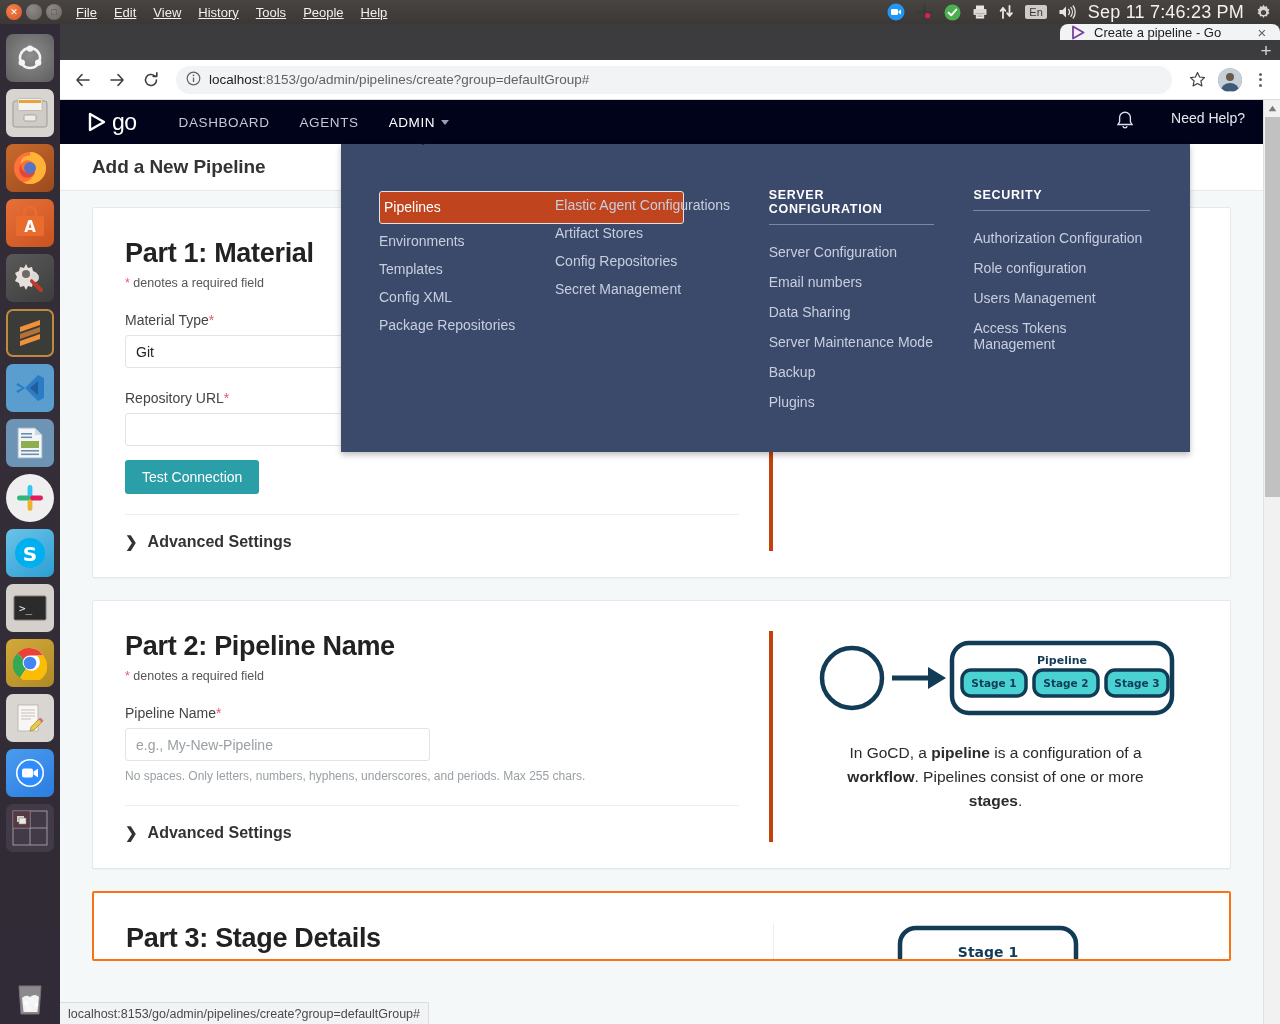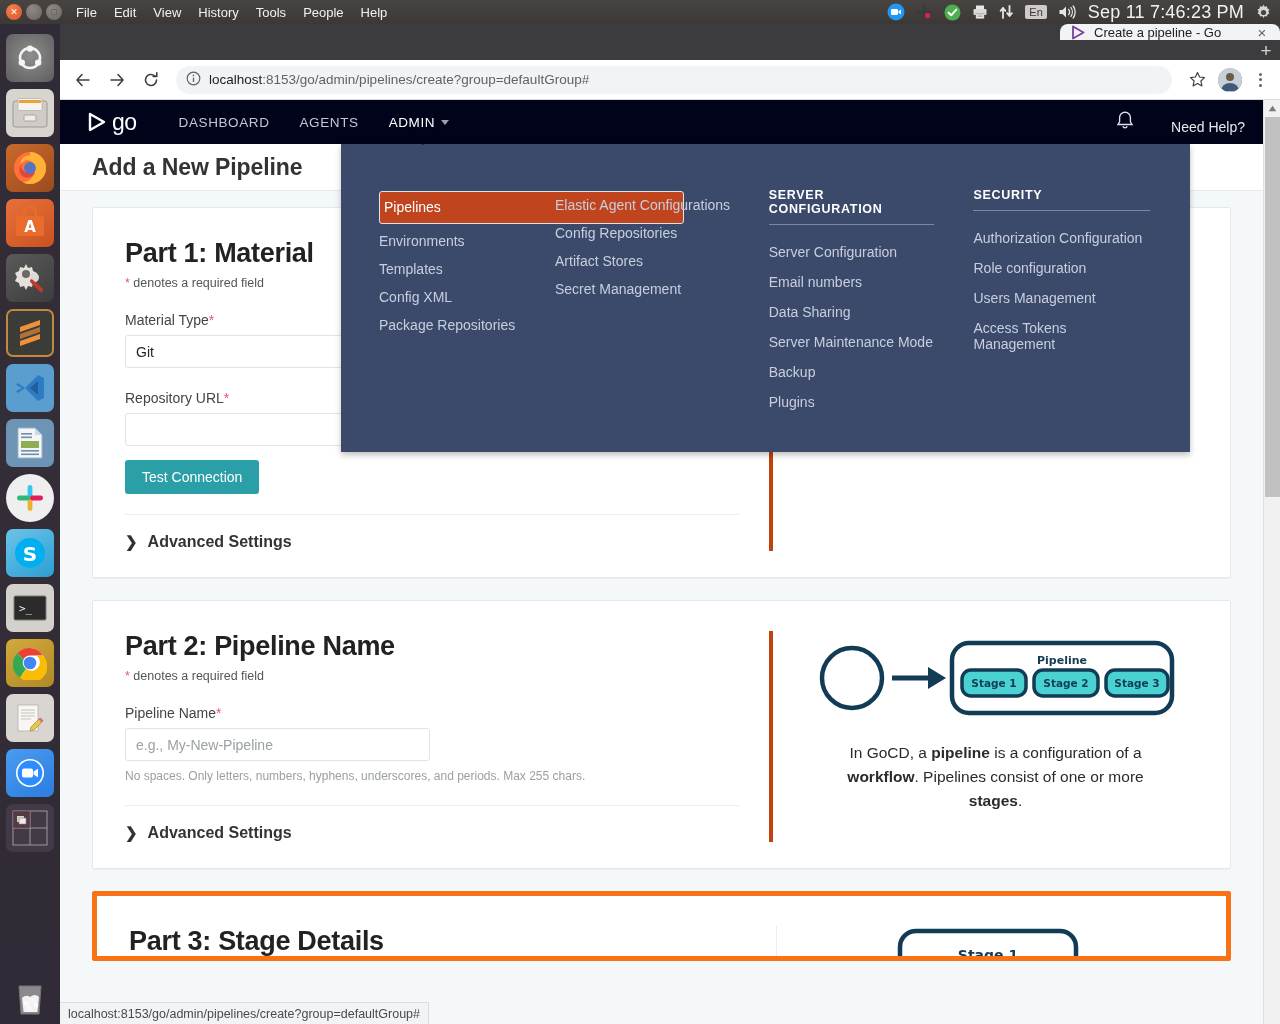--- a/index.html
+++ b/index.html
@@ -19,21 +19,21 @@
     color: #f2f1f0; font-size: 13px;
     z-index: 100;
   }
   .win-btns { display: flex; gap: 4px; padding: 0 8px 0 6px; align-items: center; }
   .wb { width: 16px; height: 16px; border-radius: 50%; display: flex; align-items: center;
         justify-content: center; font-size: 9px; color: #4a4340; }
   .wb.close { background: radial-gradient(circle at 35% 30%, #f5804a, #d4572a); color: #fff; }
   .wb.min { background: radial-gradient(circle at 35% 30%, #8e8986, #6b6562); }
   .wb.max { background: radial-gradient(circle at 35% 30%, #8e8986, #6b6562); }
   .menu-items { display: flex; gap: 17px; margin-left: 6px; }
-  .menu-items span { cursor: default; }
+  .menu-items span { cursor: default; text-decoration: underline; }
   .tray { margin-left: auto; display: flex; align-items: center; gap: 11px; padding-right: 8px; }
   .tray-ic { display: flex; align-items: center; justify-content: flex-end; }
   .clock { font-size: 18px; color: #f2f1f0; letter-spacing: 0.2px; }
 
   
   #launcher {
     position: absolute; top: 24px; left: 0; width: 60px; height: 1000px;
     background: linear-gradient(to bottom, #3b3540 0%, #443c45 40%, #3a3540 100%);
     z-index: 90;
     padding-top: 6px;
@@ -109,28 +109,28 @@
     height: 44px; background: #01031b; display: flex; align-items: center;
     padding: 0 18px 0 28px; color: #fff;
   }
   .go-logo { display: flex; align-items: center; gap: 2px; margin-right: 42px; }
   .gocd-nav { display: flex; align-items: center; gap: 30px; font-size: 13.5px;
               letter-spacing: 0.6px; color: #c3c6d4; }
   .gocd-nav .item { display:flex; align-items:center; gap:6px; }
   .gocd-nav .item.active { color: #ffffff; }
   .caret-dn { width:0;height:0;border-left:4.5px solid transparent;border-right:4.5px solid transparent;
               border-top:5px solid #9aa0b5; }
-  .hdr-right { margin-left: auto; display: flex; align-items: flex-end; gap: 36px; }
+  .hdr-right { margin-left: auto; display: flex; align-items: flex-start; gap: 36px; }
   .need-help { font-size: 14px; color: #e6e8ef; }
 
   #page-title-bar {
     height: 47px; background: #fff; display: flex; align-items: center;
     padding-left: 32px; border-bottom: 1px solid #e6eaec;
   }
-  #page-title-bar h1 { font-size: 23px; font-weight: 700; color: #333; letter-spacing: -0.1px; }
+  #page-title-bar h1 { font-size: 19px; font-weight: 700; color: #333; letter-spacing: -0.1px; }
 
   #scroll-area { background: #f4f8f9; padding: 16px 0 0 0; height: 833px; }
 
   .card {
     background: #fff; border: 1px solid #e3eaed; border-radius: 2px;
     margin: 0 32px 22px 32px; padding: 30px 32px 26px 32px;
     display: flex; gap: 20px;
     box-shadow: 0 1px 1px rgba(0,0,0,0.03);
   }
   .card-left { flex: 0 0 648px; border-right: 4px solid #c2410c; padding-right: 30px; }
@@ -209,21 +209,21 @@
   
   #status-bubble {
     position: absolute; left: 0; bottom: 0; height: 22px;
     background: #f1f3f4; border-top: 1px solid #dadce0; border-right: 1px solid #dadce0;
     display: flex; align-items: center; padding: 0 8px;
     font-size: 12.5px; color: #4a4a4a; z-index: 70;
   }
 
   .part3-peek { margin: 0 32px; }
   .part3-card {
-    background: #fff; border: 5px solid #f97316; border-radius: 2px;
+    background: #fff; border: 2px solid #f97316; border-radius: 2px;
     padding: 30px 32px 0 32px; display: flex; gap: 4px; height: 70px; overflow: hidden;
   }
   .part3-card h2 { font-size: 27px; font-weight: 700; color: #222; letter-spacing:-0.3px;}
 </style>
 </head>
 <body>
 
 <div id="top-panel">
   <div class="win-btns">
     <div class="wb close">✕</div>
@@ -652,22 +652,22 @@
         <div class="mcol c1">
           <a class="sel">Pipelines</a>
           <a>Environments</a>
           <a>Templates</a>
           <a>Config XML</a>
           <a>Package Repositories</a>
         </div>
 
         <div class="mcol c2">
           <a style="padding-top:9px;">Elastic Agent Configurations</a>
+          <a>Artifact Stores</a>
           <a>Config Repositories</a>
-          <a>Artifact Stores</a>
           <a>Secret Management</a>
         </div>
 
         <div class="mcol c3">
           <div class="mhead">SERVER CONFIGURATION</div>
           <a>Server Configuration</a>
           <a>Email numbers</a>
           <a>Data Sharing</a>
           <a>Server Maintenance Mode</a>
           <a>Backup</a>

